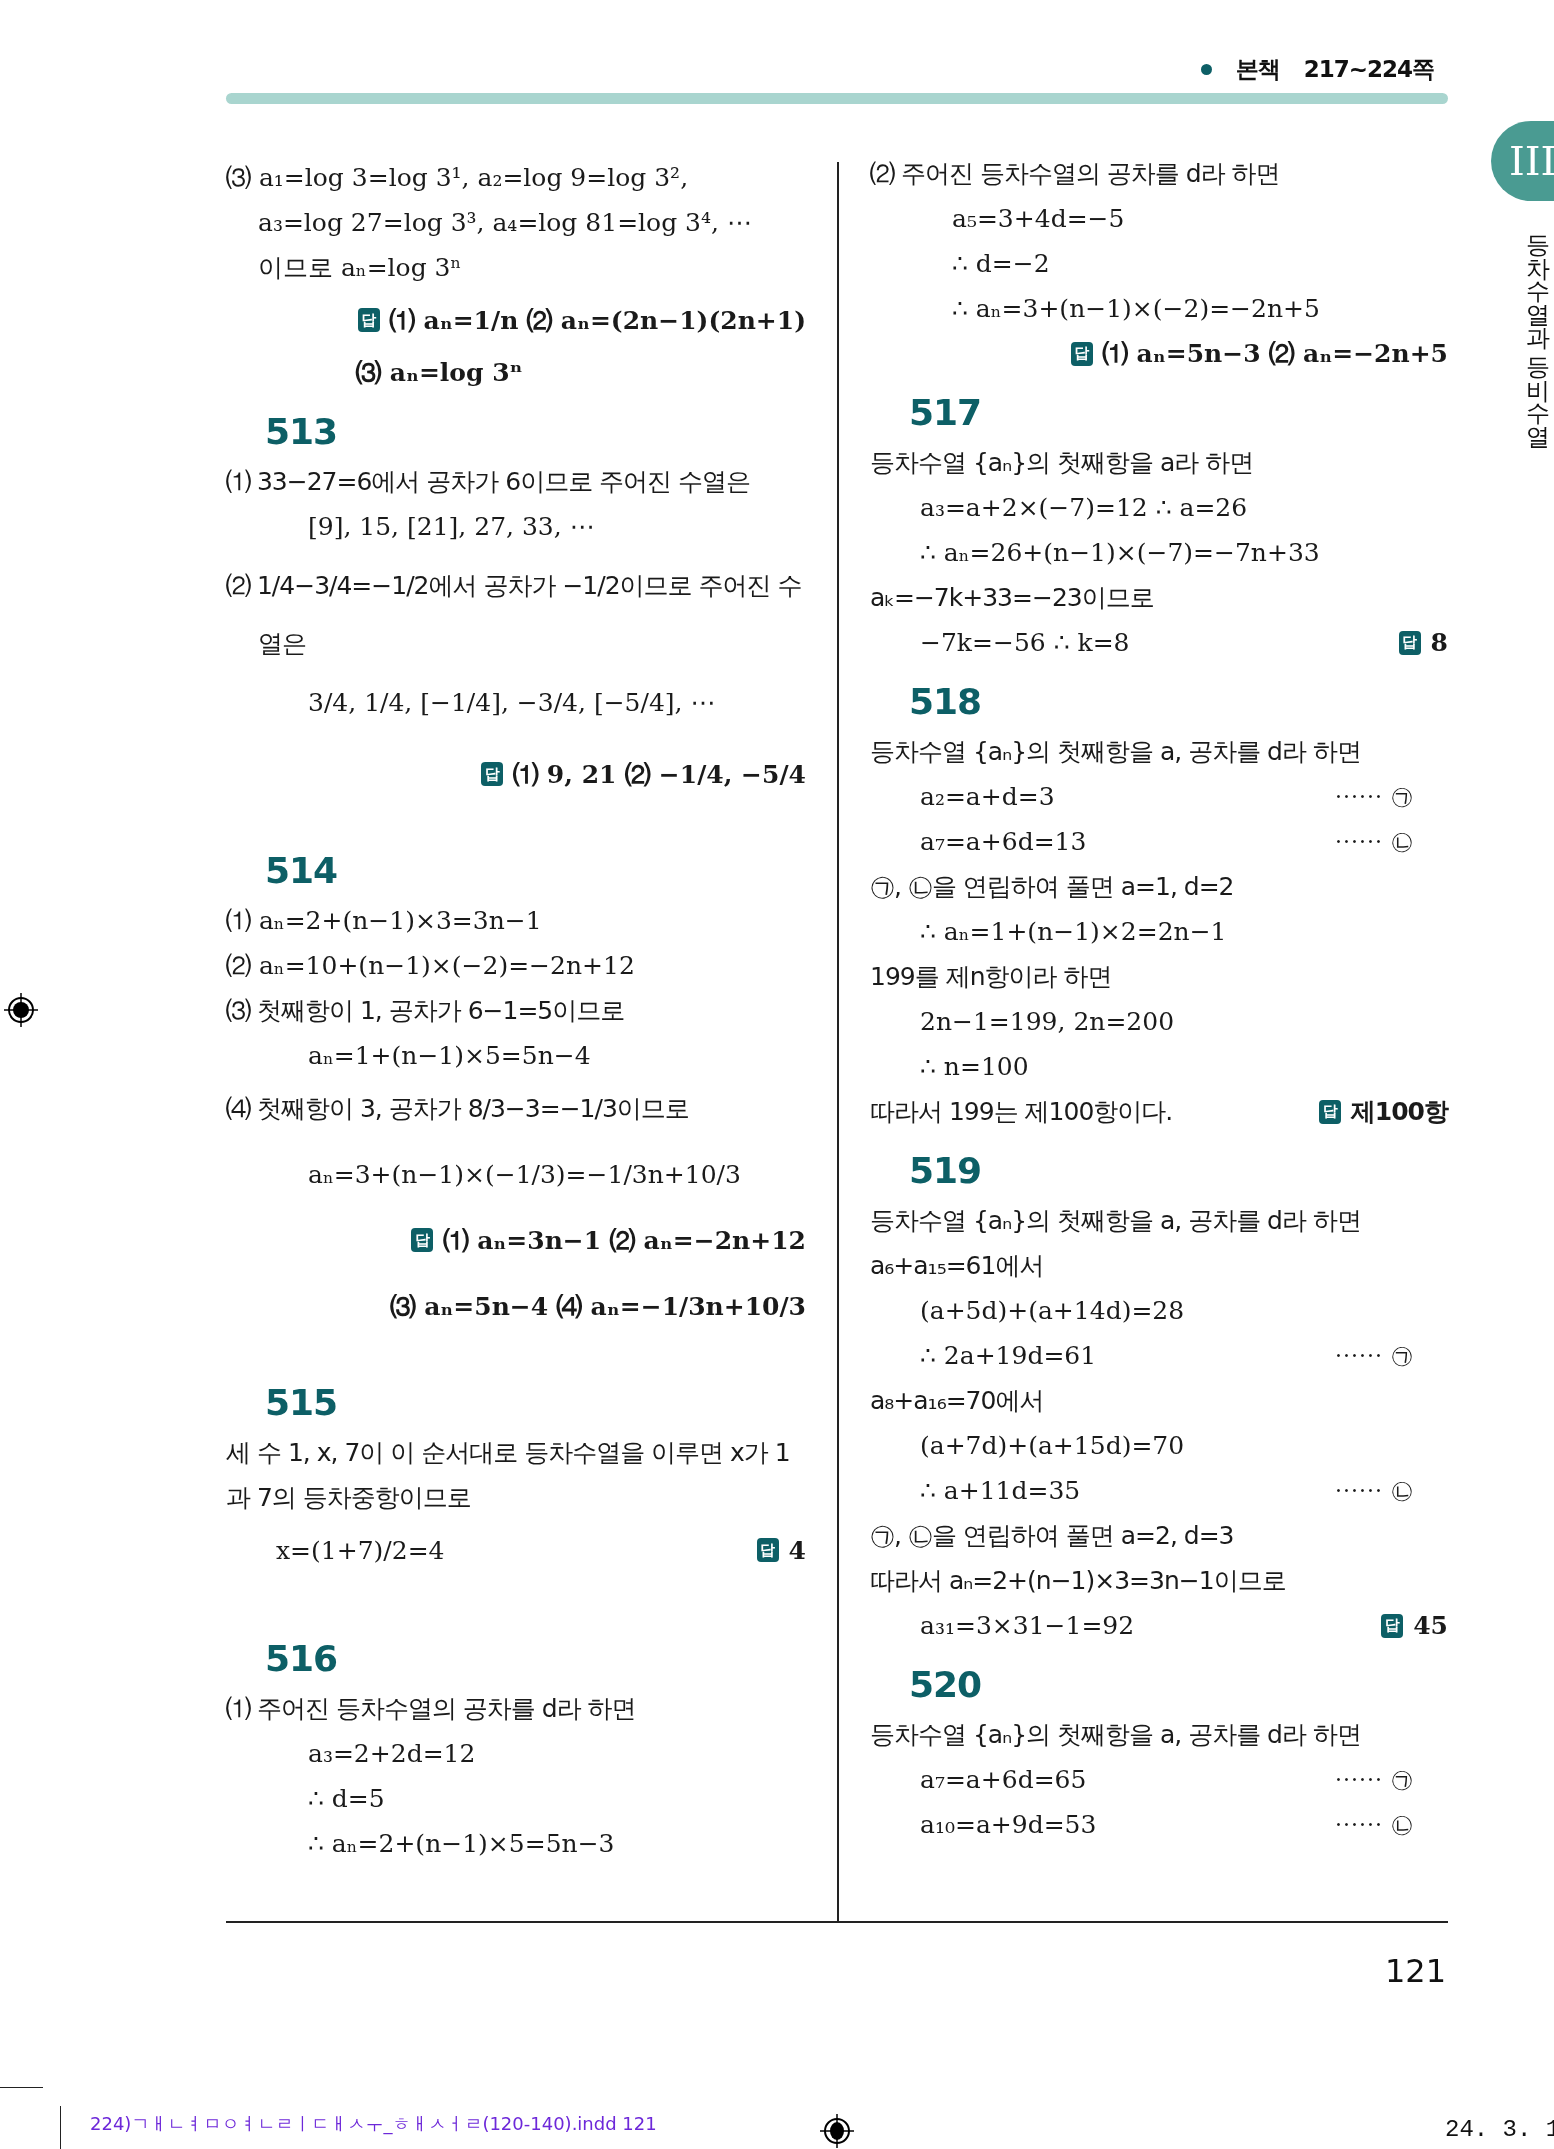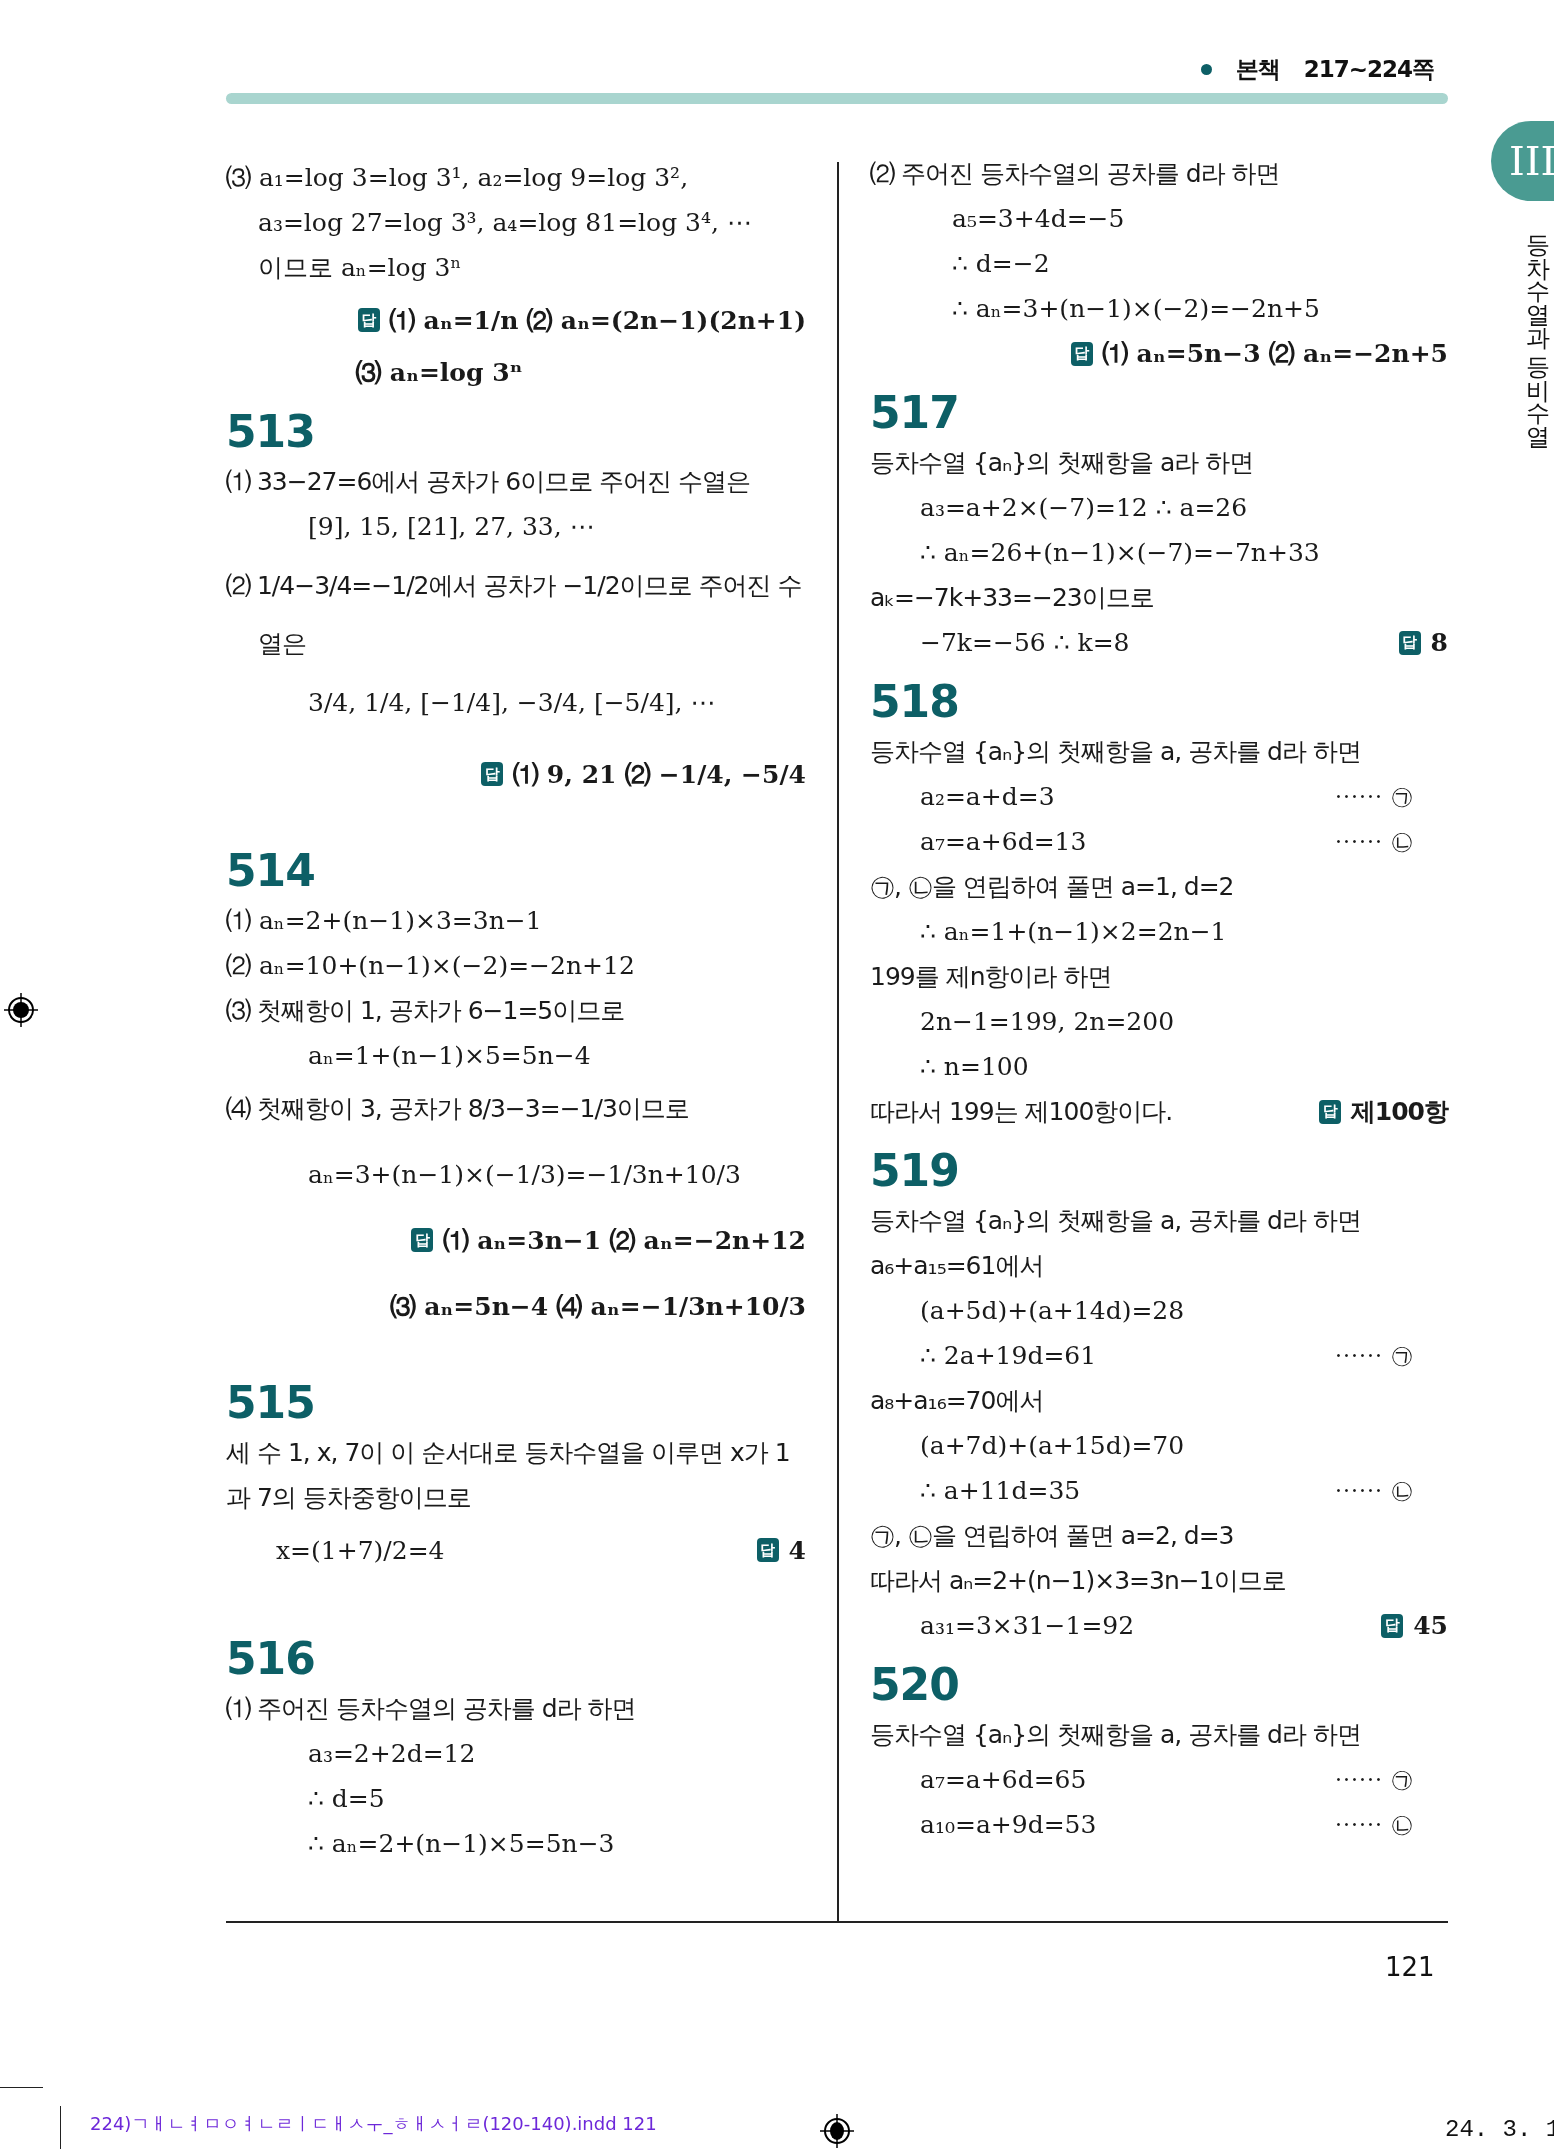--- a/index.html
+++ b/index.html
@@ -22,39 +22,39 @@
     left: 1491px; top: 121px; width: 100px; height: 80px; border-radius: 40px 0 0 40px;
     background: #4a9b92; color: #fff; font-family: "DejaVu Serif", serif; font-size: 40px;
     display: flex; align-items: center; padding-left: 18px; box-sizing: border-box;
   }
   .side-vert {
     left: 1522px; top: 218px; writing-mode: vertical-rl; font-family: "DejaVu Sans", sans-serif;
     font-size: 24px; color: #111; letter-spacing: -1px;
   }
   .col-divider { left: 837px; top: 162px; width: 2px; height: 1760px; background: #222; }
   .bottom-line { left: 226px; top: 1921px; width: 1222px; height: 2px; background: #222; }
-  .page-num { left: 1385px; top: 1952px; font-family: "DejaVu Sans", sans-serif; font-size: 26px; color: #111; }
+  .page-num { left: 1385px; top: 1952px; font-family: "DejaVu Sans", sans-serif; font-size: 32px; color: #111; }
   .footer-left-line { left: 0; top: 2087px; width: 43px; height: 1px; background: #222; }
   .footer-vline { left: 60px; top: 2106px; width: 1px; height: 43px; background: #222; }
   .footer-file { left: 90px; top: 2112px; font-family: "DejaVu Sans", sans-serif; font-size: 18px; color: #6d28d9; text-align: right; }
   .footer-date { left: 1445px; top: 2112px; font-family: Liberation Mono, monospace; font-size: 24px; color: #111; white-space: nowrap; }
   .regmark { width: 34px; height: 34px; }
 
   .col { position: absolute; font-size: 25px; line-height: 45px; }
   .col.left { left: 226px; top: 155px; width: 580px; }
   .col.right { left: 870px; top: 151px; width: 578px; }
   .line { white-space: nowrap; height: 45px; display: flex; align-items: center; position: relative; }
   .ind1 { padding-left: 32px; }
   .ind2 { padding-left: 82px; }
   .ind3 { padding-left: 50px; }
   .tall { height: 60px; }
   .xtall { height: 72px; }
   .prob-num {
-    font-family: "DejaVu Sans", sans-serif; font-weight: bold; font-size: 44px; color: #0d5f66;
-    height: 54px; line-height: 54px; letter-spacing: -1px; margin-top: 10px;
+    font-family: "DejaVu Sans", sans-serif; font-weight: bold; font-size: 36px; color: #0d5f66;
+    height: 54px; line-height: 54px; letter-spacing: -1px; margin-top: 10px; margin-left: 39px;
   }
   .gap { height: 24px; }
   .gap-l { height: 42px; }
   .ans { display: flex; align-items: center; justify-content: flex-end; white-space: nowrap; gap: 6px; font-weight: bold; }
   .ans-badge {
     display: inline-flex; align-items: center; justify-content: center;
     width: 22px; height: 24px; border-radius: 4px; background: #0d5f66; color: #fff;
     font-family: "DejaVu Sans", sans-serif; font-size: 15px; font-weight: bold; margin-right: 4px;
   }
   .dots-circ { position: absolute; right: 34px; font-size: 22px; letter-spacing: 1px; }

